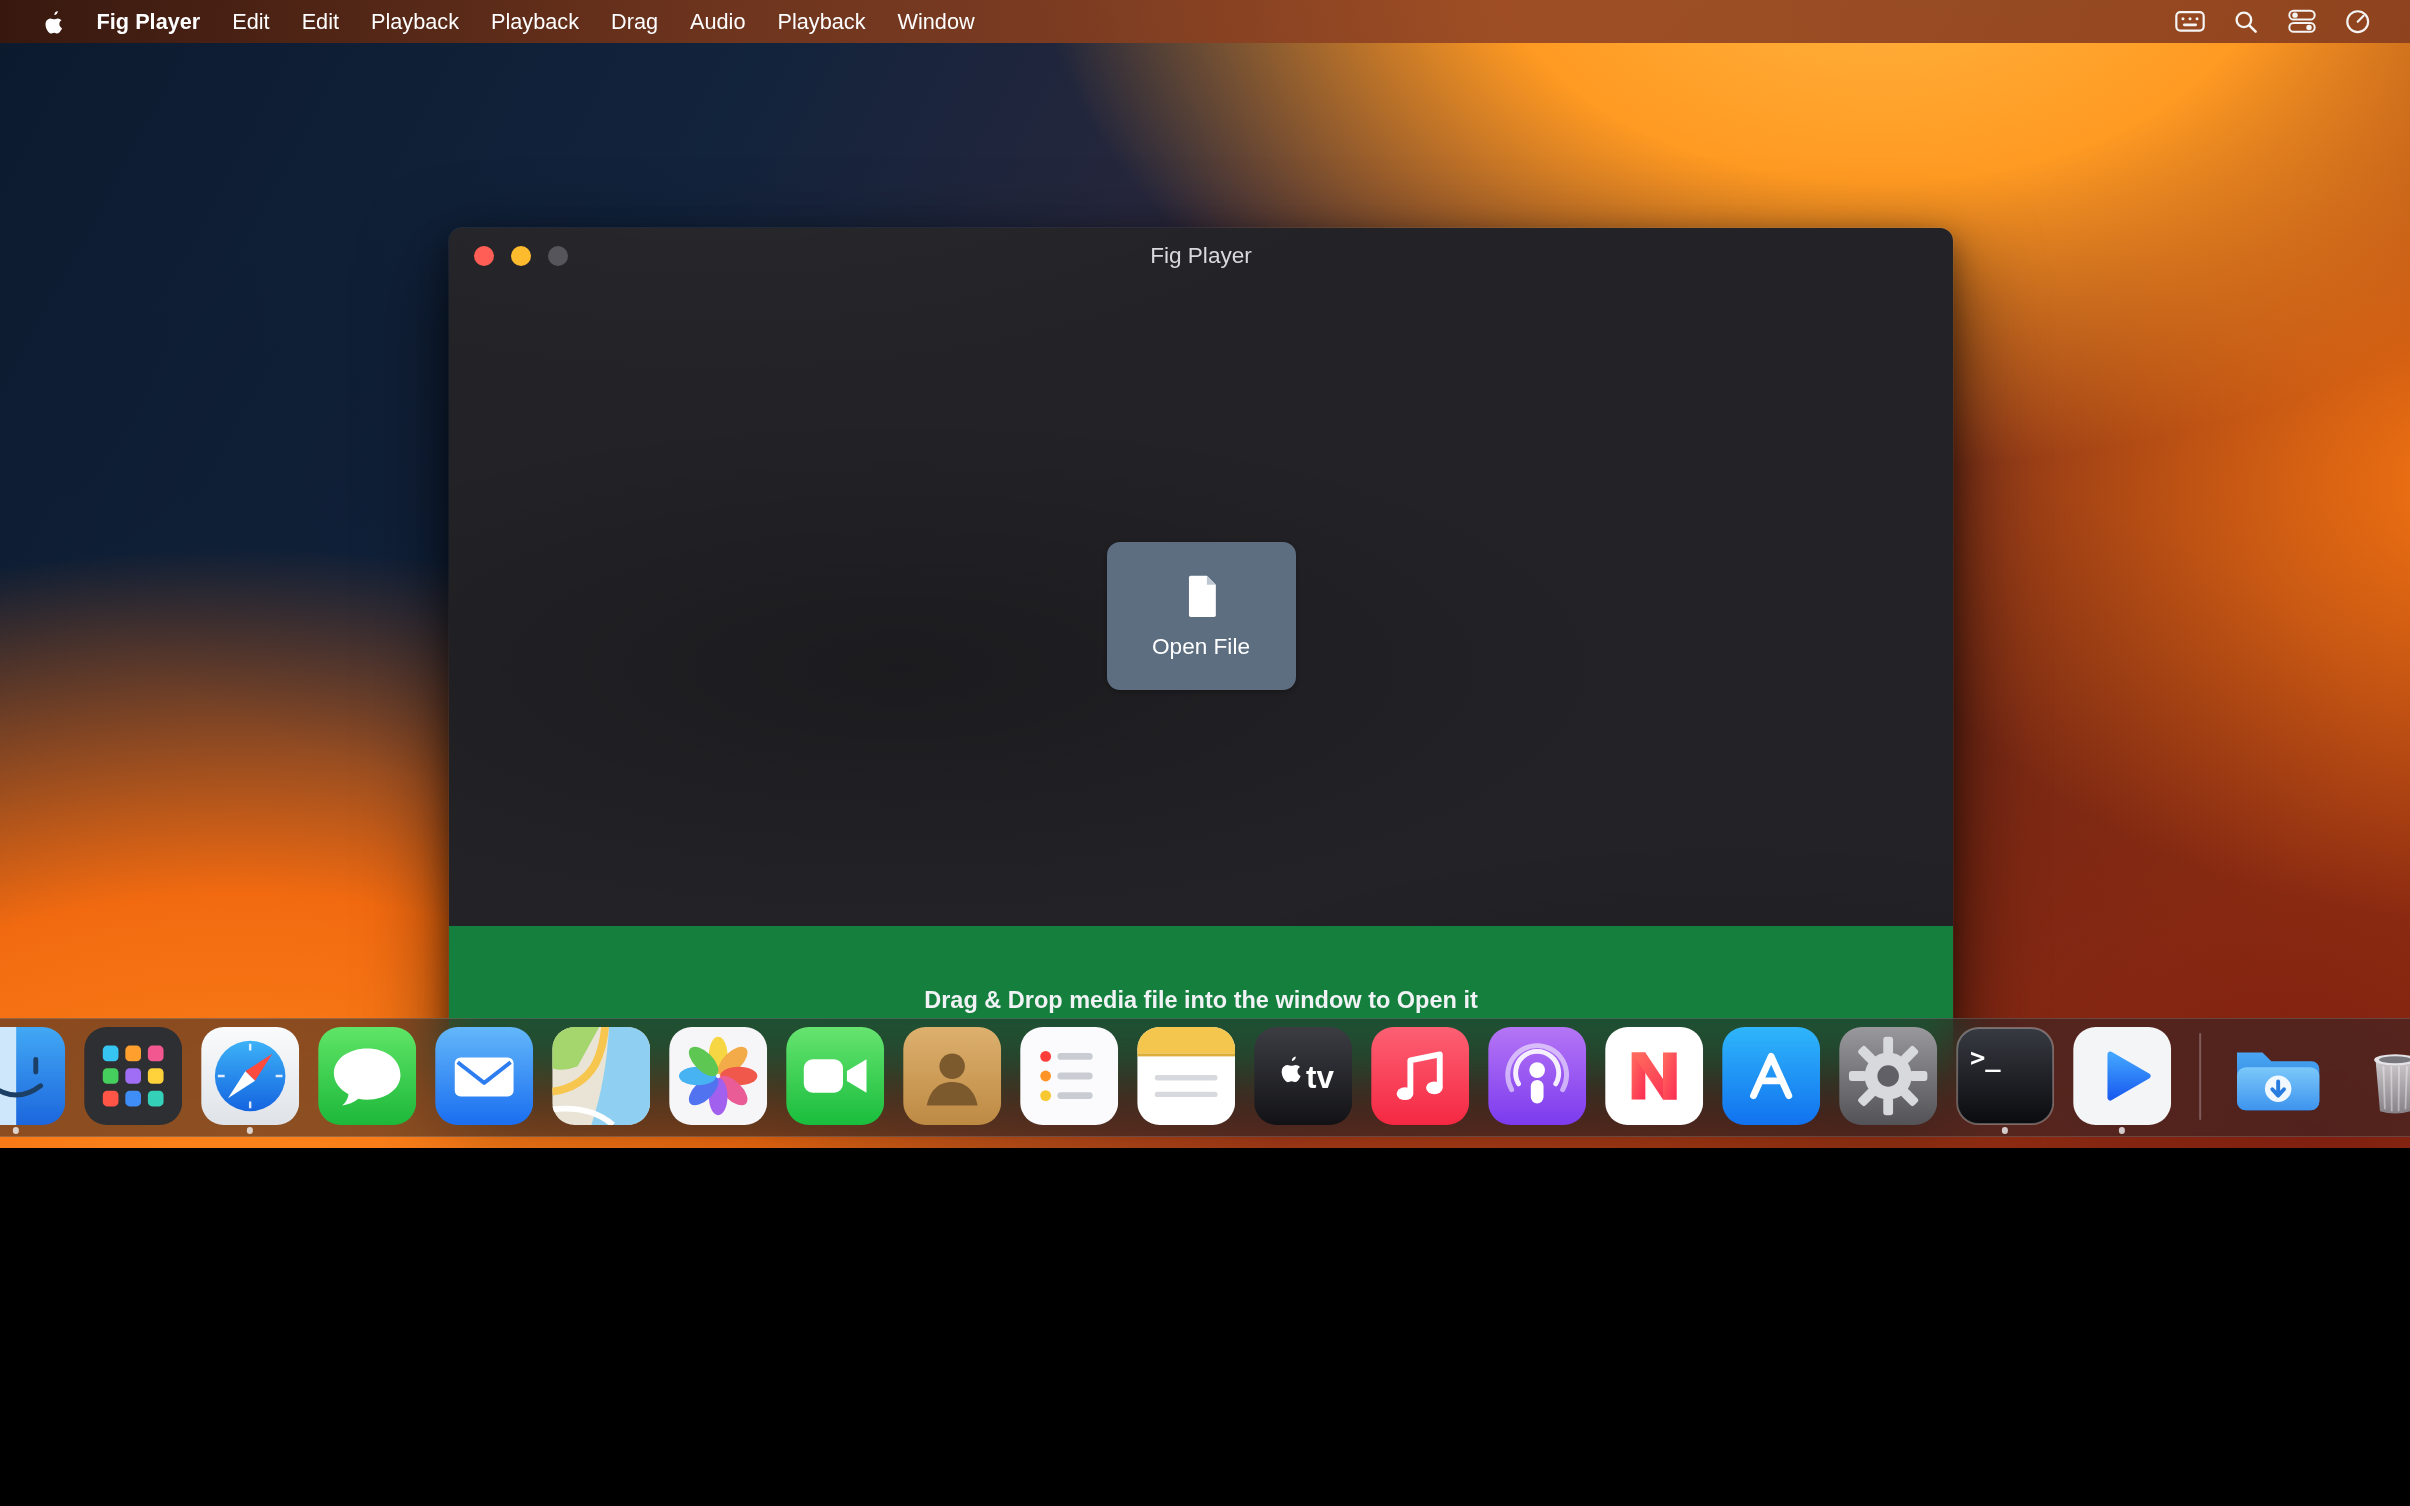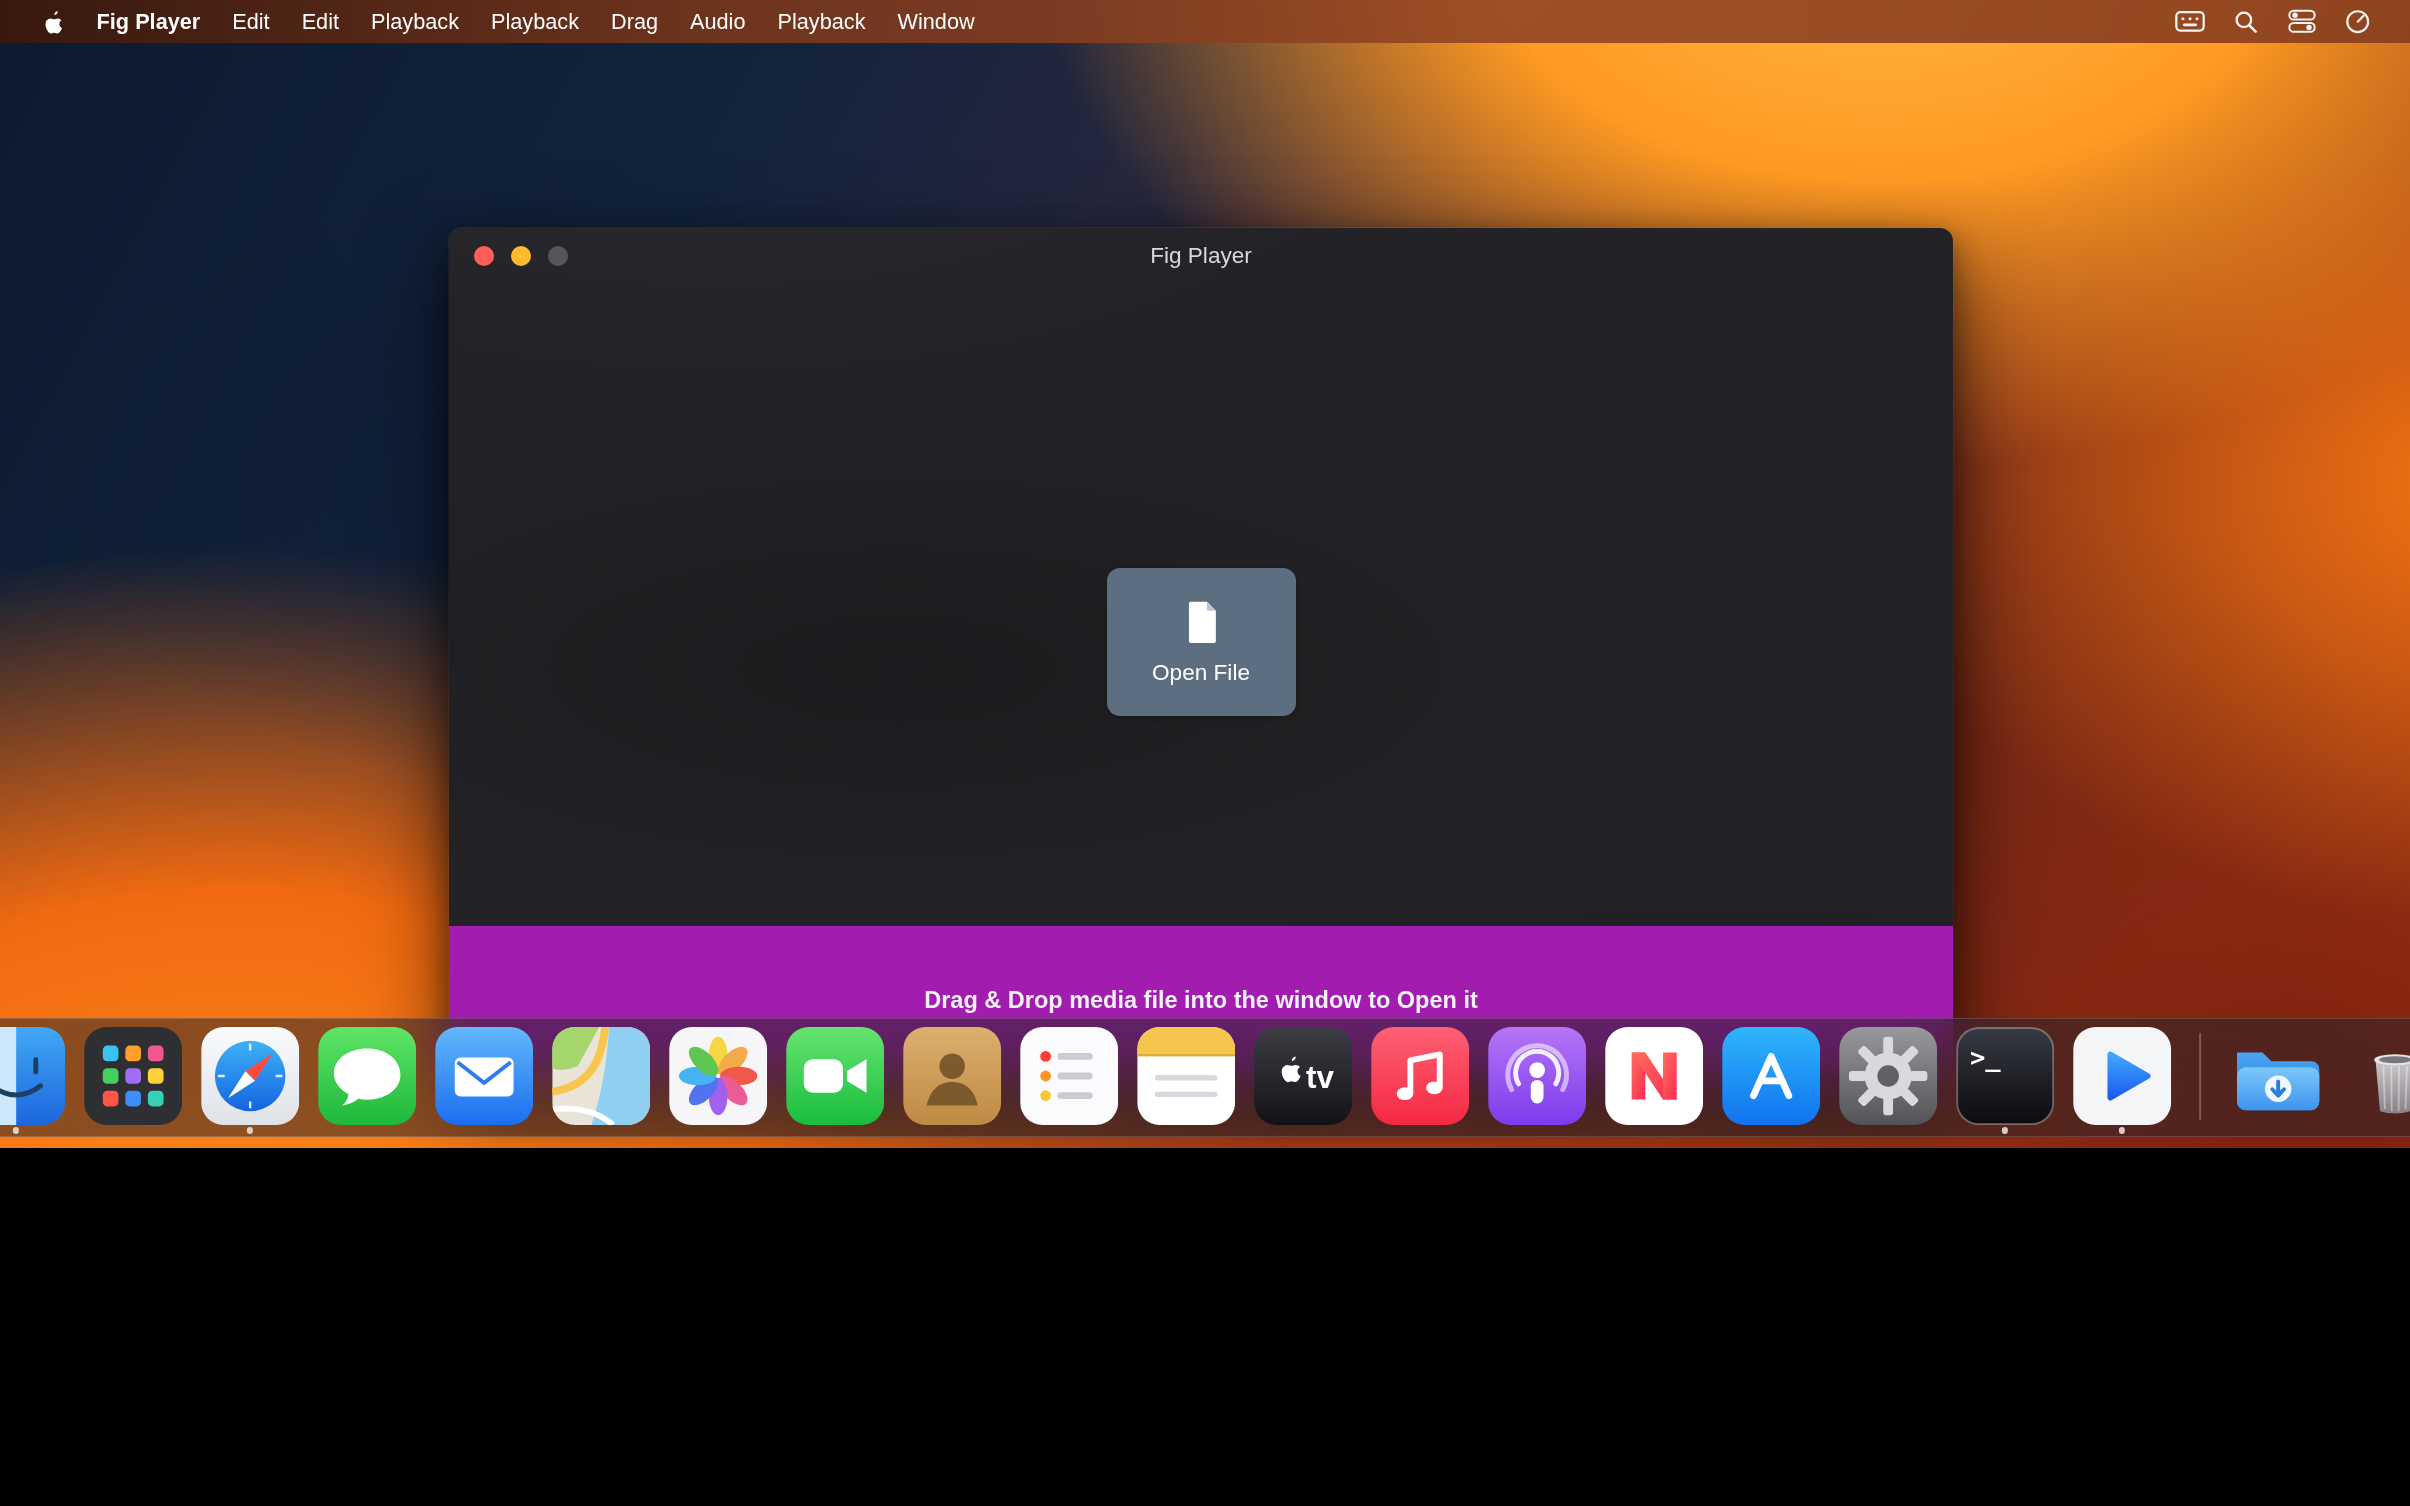--- a/index.html
+++ b/index.html
@@ -63,27 +63,26 @@
 
   .open-row{
     position:absolute; left:0; right:0; top:314px;
     display:flex; justify-content:center; gap:111px;
   }
   .open-btn{
     width:189px; height:148px; border-radius:13px; border:none; cursor:pointer;
     background:#5d6e81; color:#fff;
     display:flex; flex-direction:column; align-items:center; justify-content:center; gap:15px;
     box-shadow:0 1.9px 5.6px rgba(0,0,0,.25);
-    margin-top:26px;
   }
   .open-btn .lbl{ font-size:22.6px; color:#fff; }
 
   .win-footer{
     position:absolute; left:0; right:0; bottom:0; height:148px;
-    background:#a21caf; display:flex; align-items:center; justify-content:center;
+    background:#15803d; display:flex; align-items:center; justify-content:center;
   }
   .win-footer .hint{ color:#f0f2f5; font-size:23.5px; font-weight:600; }
 
   
   .dock{
     position:absolute; bottom:11.3px; left:50%; transform:translateX(-50%);
     display:flex; align-items:center; gap:19px;
     padding:8.5px 13px 10.4px 13px; border-radius:26px;
     background:rgba(40,36,42,.52);
     border:0.9px solid rgba(255,255,255,.15);

